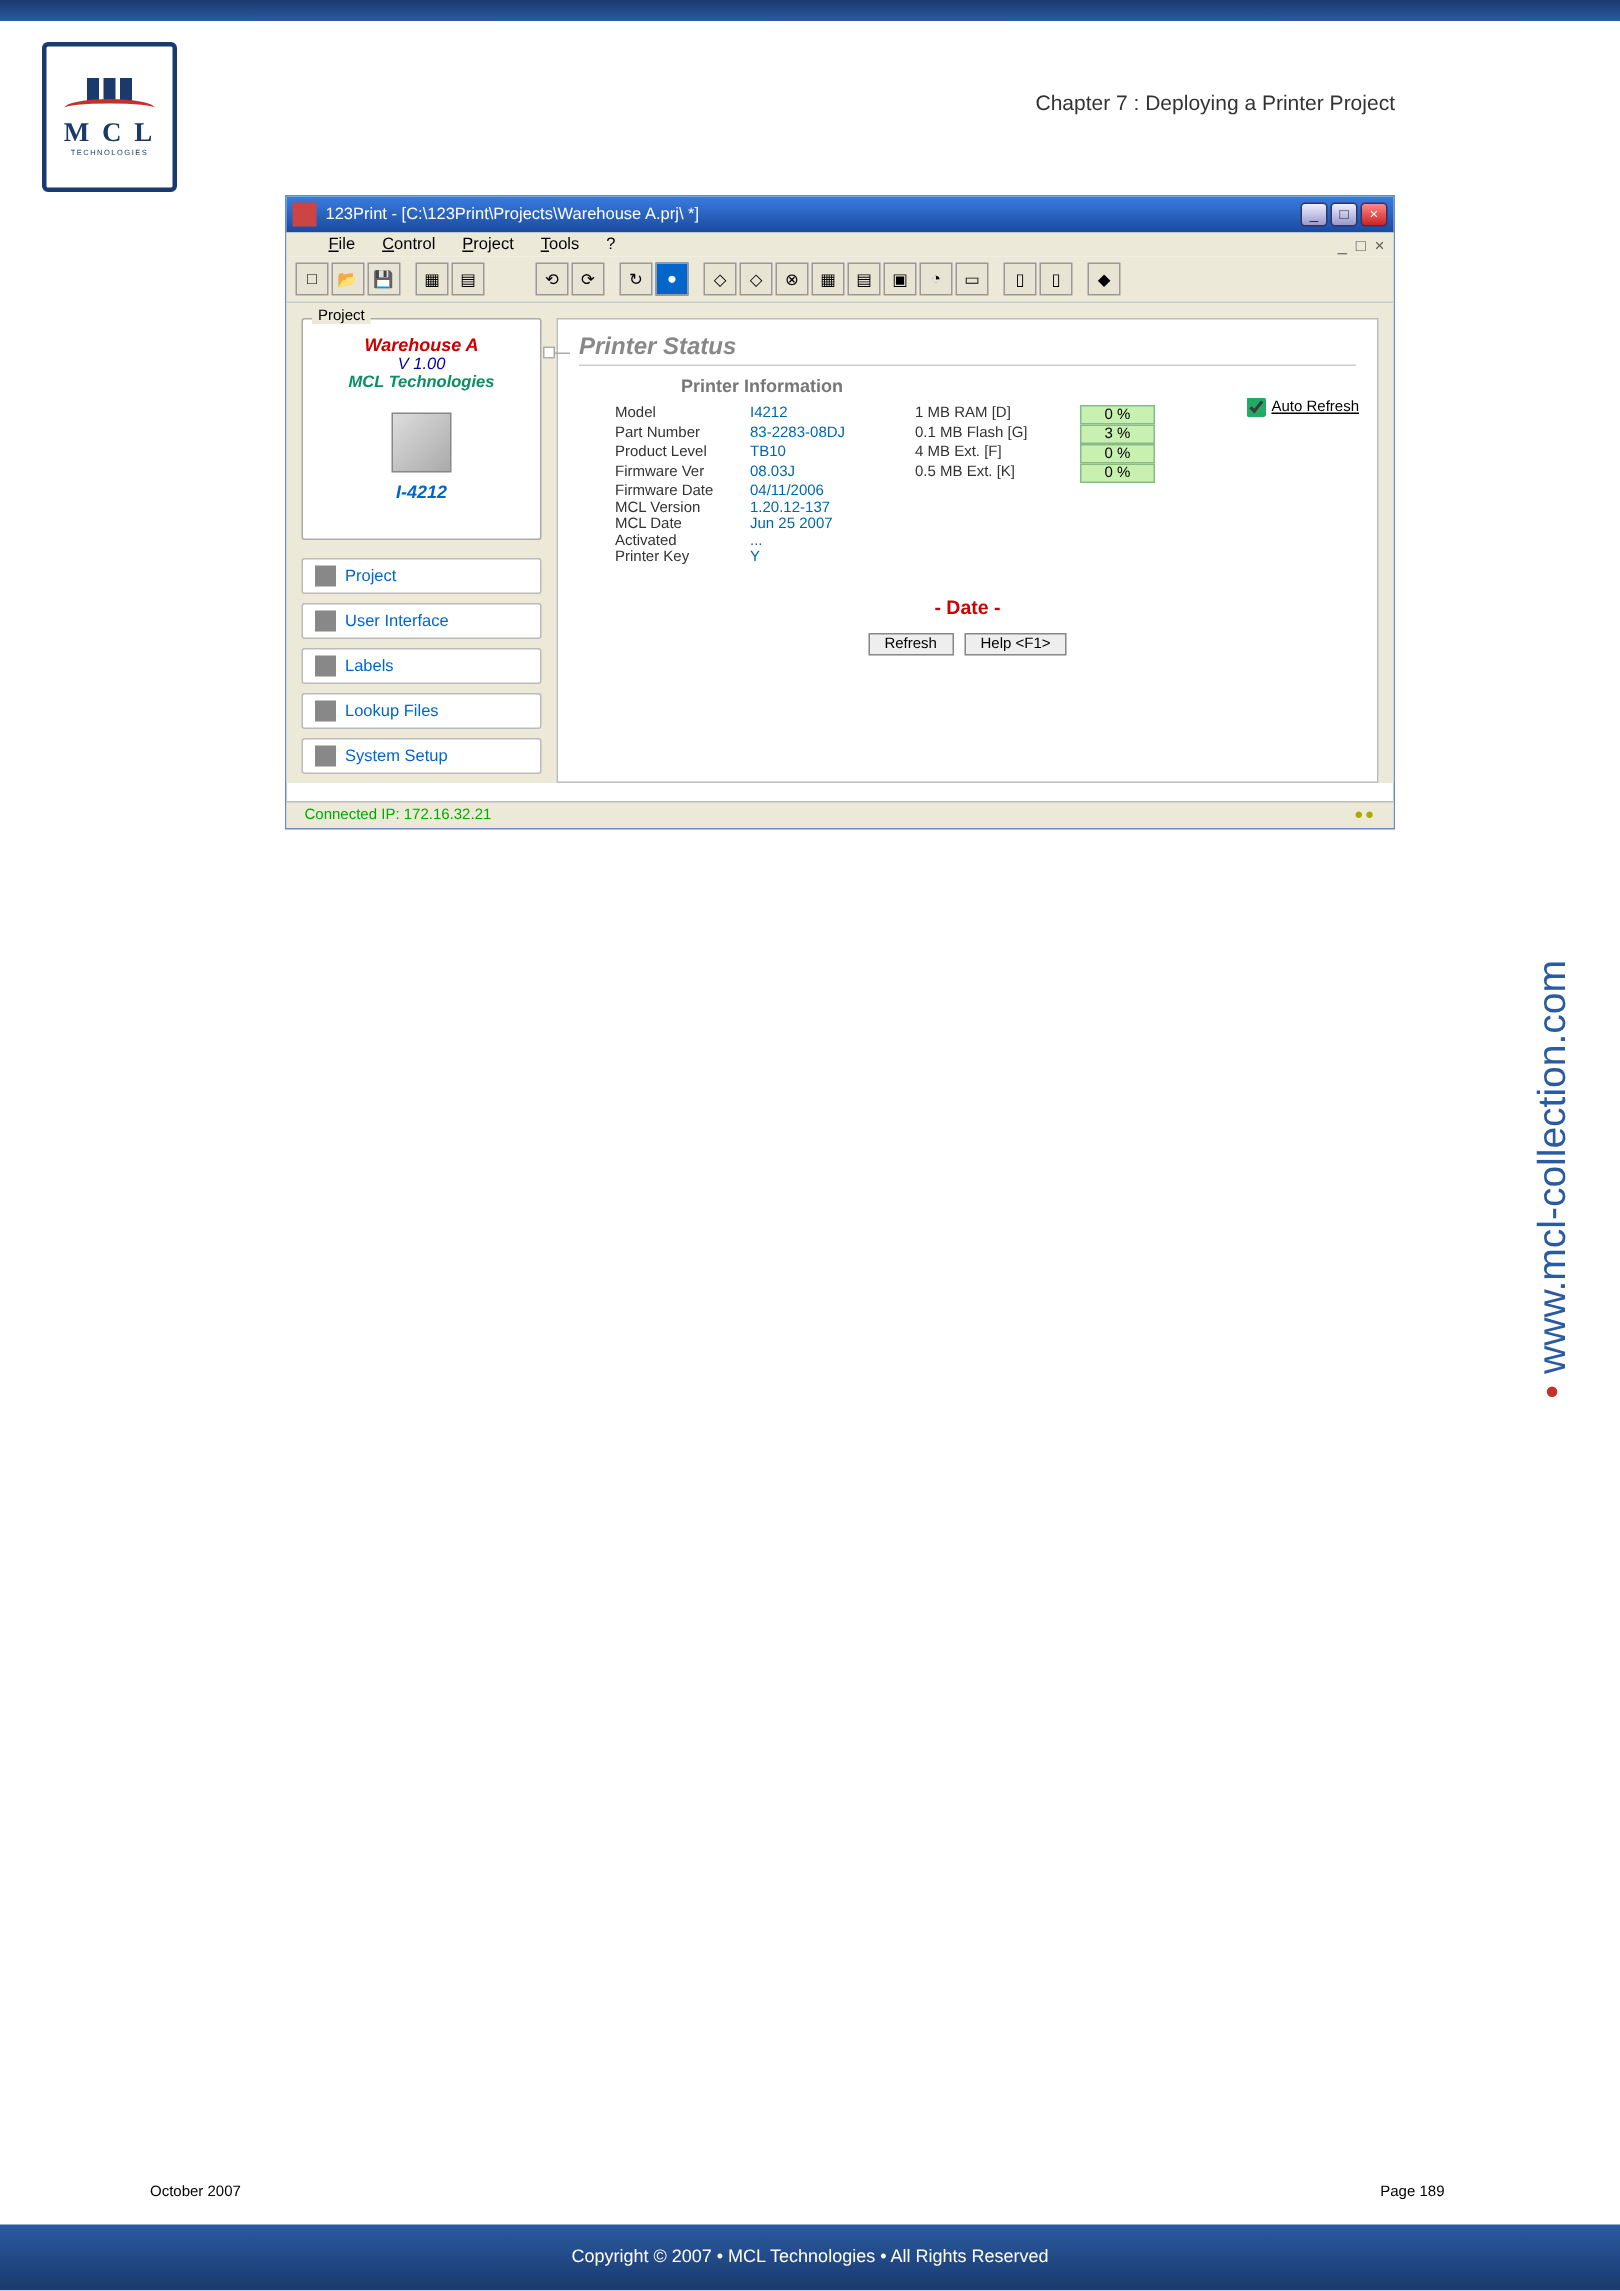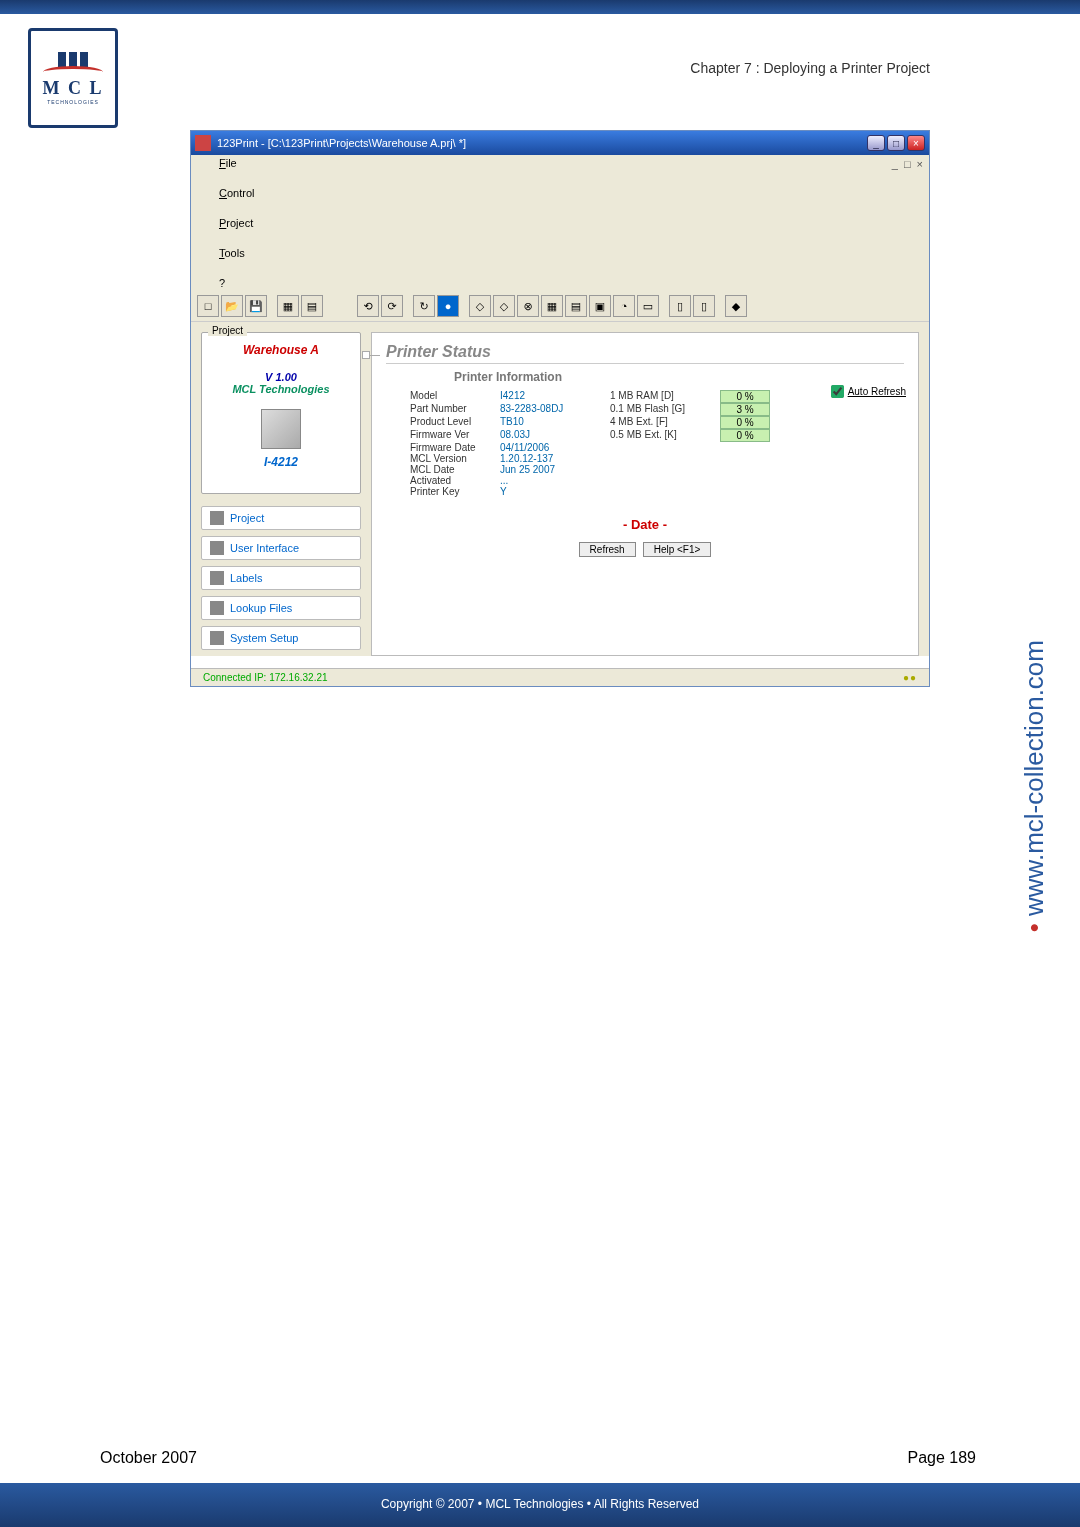--- a/index.html
+++ b/index.html
@@ -16,36 +16,36 @@
 
 .chapter { position:absolute; top:60px; right:150px; font-size:14px; color:#333; }
 
 .app { position:absolute; top:130px; left:190px; width:740px; border:1px solid #6a8cc0; }
 .titlebar { display:flex; align-items:center; background:linear-gradient(to bottom,#3a7ce0,#1a4a9e); color:#fff; height:24px; font-size:11px; padding:0 4px; }
 .titlebar-txt { flex:1; }
 .tb-btns { display:flex; gap:2px; }
 .tb-btn { width:18px; height:16px; background:linear-gradient(to bottom,#eef,#99c); border:1px solid #336; border-radius:3px; color:#224; font-size:10px; display:flex; align-items:center; justify-content:center; }
 .tb-btn.red { background:linear-gradient(to bottom,#f88,#c22); color:#fff; }
 
-.menubar { display:flex; gap:18px; background:#ece9d8; padding:2px 10px 2px 28px; font-size:11px; position:relative;flex-direction:column; }
+.menubar { display:flex; gap:18px; background:#ece9d8; padding:2px 10px 2px 28px; font-size:11px; position:relative; }
 .menubar .u { text-decoration:underline; }
 .menubar-right { position:absolute; right:6px; top:3px; font-size:11px; display:flex; gap:6px; }
 .mb-x { color:#555; }
 
 .toolbar { display:flex; align-items:center; gap:2px; background:#ece9d8; padding:4px 6px; border-bottom:1px solid #ccc; }
 .tool { width:22px; height:22px; border:1px solid #999; background:#e8e4d4; font-size:11px; display:inline-flex; align-items:center; justify-content:center; }
 .sep { width:6px; }
 
 .body { display:flex; background:#ece9d8; }
 
 .left { width:180px; padding:10px 10px 0 10px; }
 .proj-box { border:1px solid #aaa; background:#fff; border-radius:2px; position:relative; padding:10px 4px; text-align:center; }
 .proj-tab { position:absolute; top:-8px; left:6px; font-size:10px; background:#ece9d8; padding:0 4px; }
 .proj-name { color:#c00; font-style:italic; font-weight:bold; font-size:12px; }
-.proj-ver { color:#00a; font-style:italic; font-weight:bold; font-size:11px;margin-top:14px; }
+.proj-ver { color:#00a; font-style:italic; font-weight:normal; font-size:11px; }
 .proj-tech { color:#0a9060; font-style:italic; font-weight:bold; font-size:11px; }
 .printer-pic { width:40px; height:40px; margin:14px auto 6px; background:linear-gradient(135deg,#ddd,#aaa); border:1px solid #888; }
 .model { color:#06c; font-style:italic; font-weight:bold; font-size:12px; margin-bottom:14px; }
 
 .nav { margin-top:12px; }
 .nav-item { display:flex; align-items:center; gap:6px; border:1px solid #bbb; background:#fff; padding:4px 8px; margin-bottom:6px; font-size:11px; color:#06c; border-radius:2px; }
 .nav-item .ic { width:14px; height:14px; background:#888; display:inline-block; }
 
 .right { flex:1; background:#fff; border:1px solid #bbb; margin:10px 10px 0 0; border-radius:0; padding:10px 14px; font-size:11px; position:relative; }
 .ps-title { color:#888; font-style:italic; font-weight:bold; font-size:16px; border-bottom:1px solid #ccc; padding-bottom:2px; margin-bottom:6px; }
@@ -65,21 +65,21 @@
 .btns { text-align:center; }
 .btn { font-size:10px; padding:1px 10px; border:1px solid #888; background:#eee; margin:0 2px; }
 
 .status { background:#ece9d8; border-top:1px solid #bbb; padding:3px 12px; font-size:10px; margin-top:12px; display:flex; justify-content:space-between; }
 .status .ok { color:#0a0; }
 .status .dots { color:#aa0; letter-spacing:1px; }
 
 .side-url { position:absolute; right:30px; top:640px; writing-mode:vertical-rl; transform:rotate(180deg); font-size:26px; color:#2a5aa0; font-family:Verdana,sans-serif; }
 .side-url .dot { color:#c4302b; }
 
-.foot { position:absolute; bottom:60px; left:100px; right:104px; display:flex; justify-content:space-between; font-size:16px;text-align:right; }
+.foot { position:absolute; bottom:60px; left:100px; right:117px; display:flex; justify-content:space-between; font-size:10px;text-align:right; }
 .copy { position:absolute; bottom:16px; width:100%; text-align:center; color:#fff; font-size:12px; z-index:5; }
 .copy-bg { position:absolute; bottom:0; width:100%; height:44px; background:linear-gradient(to bottom,#2a5aa0,#1a3a6e); }
 </style>
 </head>
 <body>
 
 <div class="top-bar"></div>
 
 <div class="logo">
   <div class="logo-bars">

